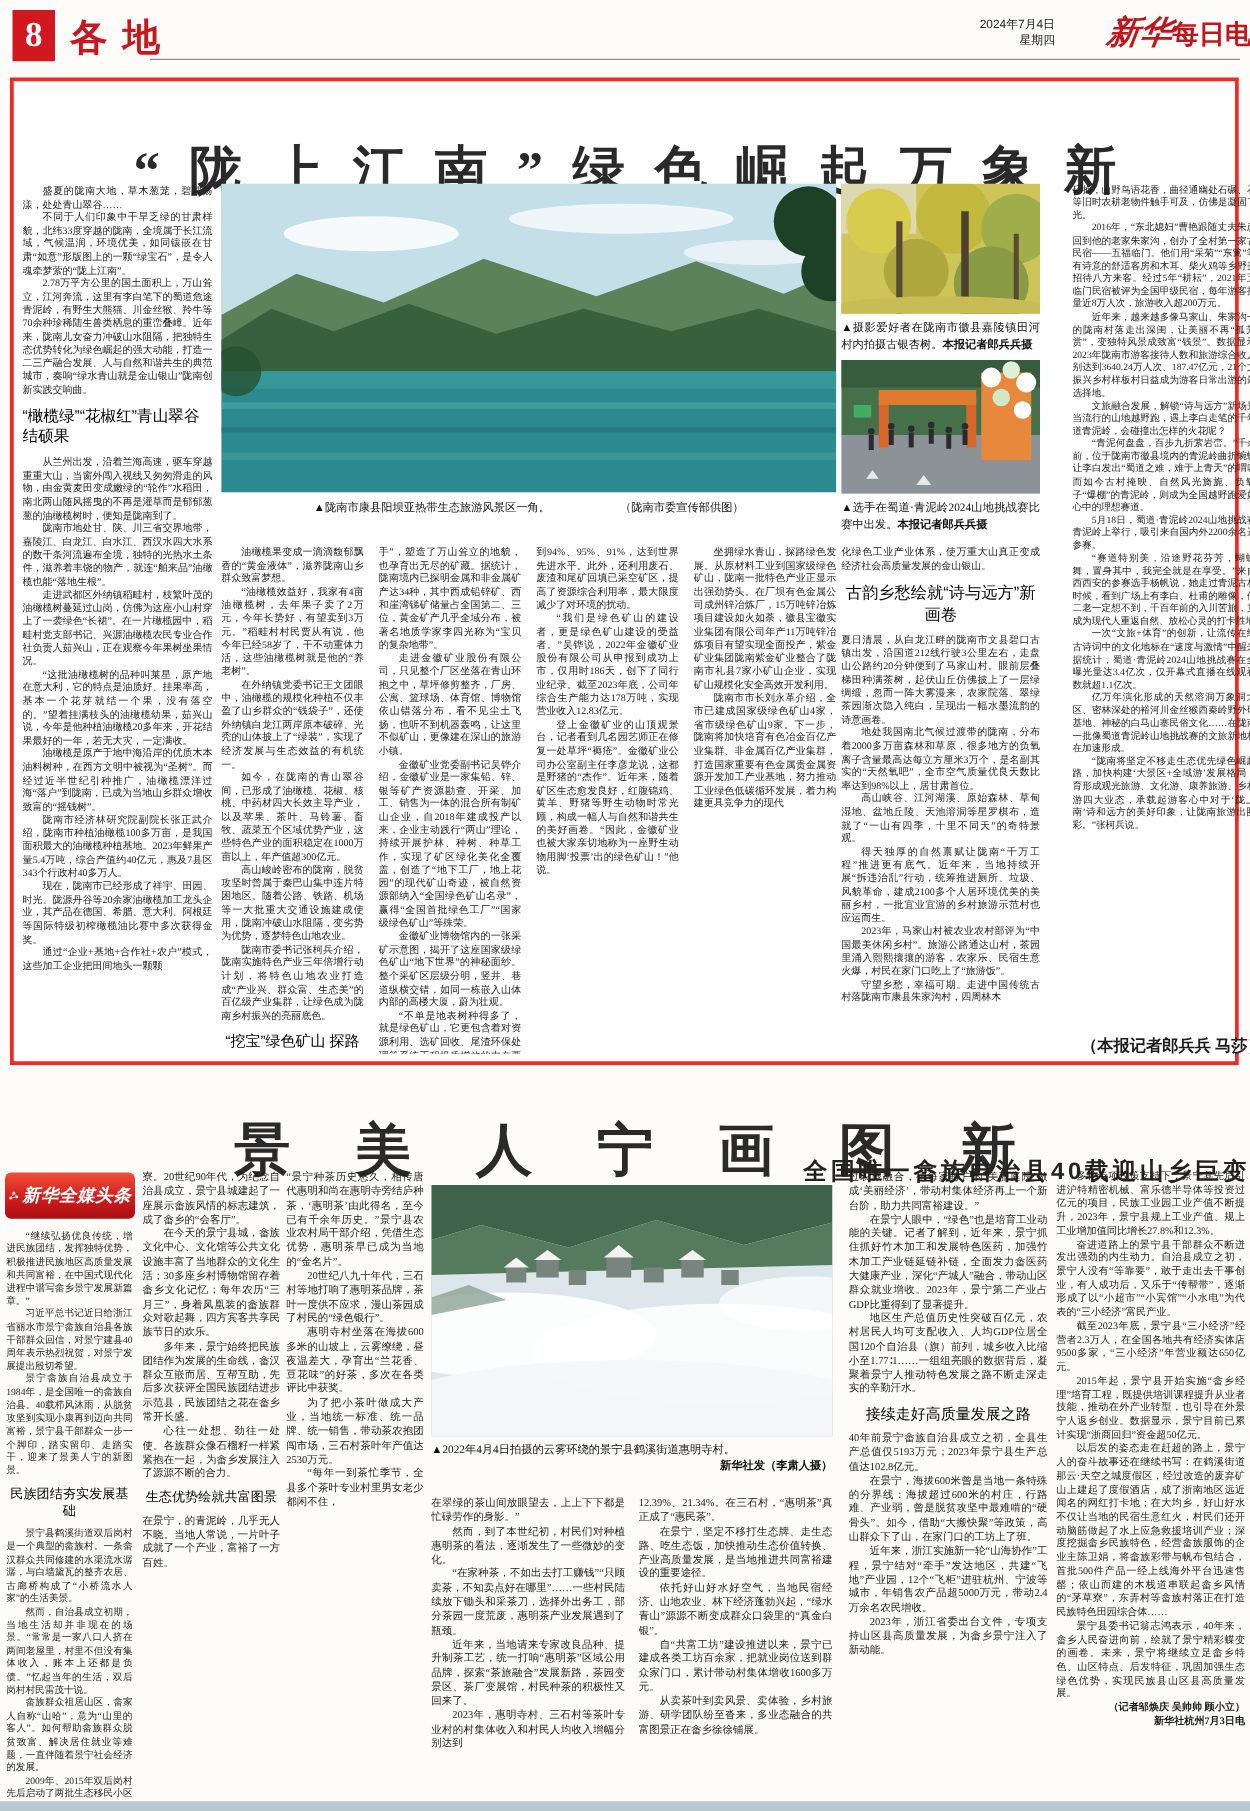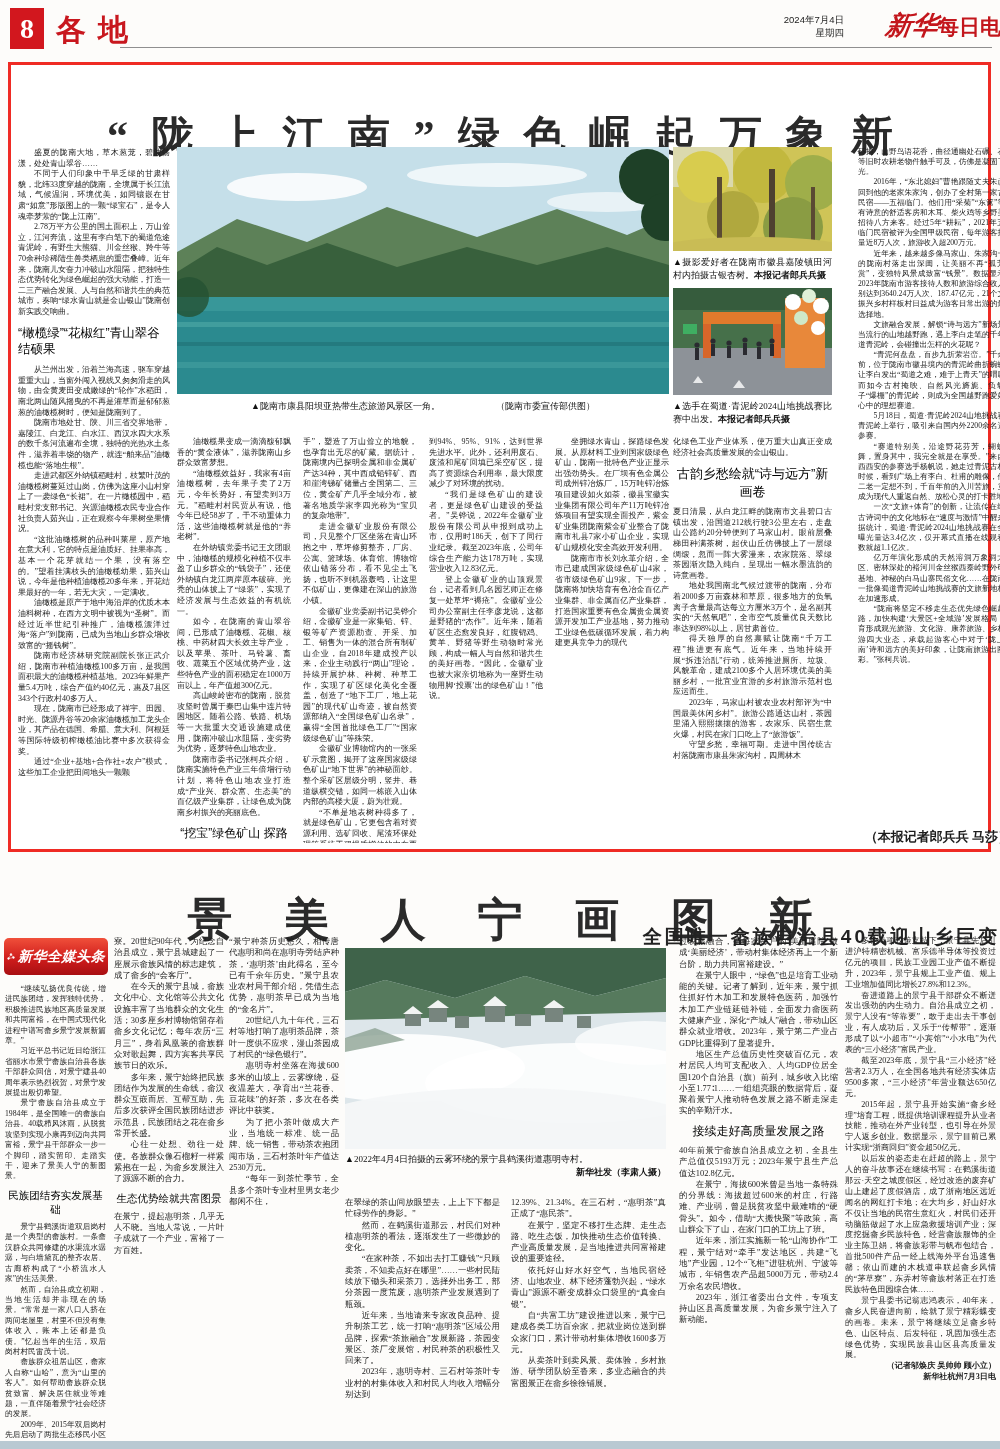--- a/index.html
+++ b/index.html
@@ -201,20 +201,21 @@
   </div>
 
   <div class="col flush" style="left:673px;top:437px;width:159px;height:406px;">
     <div class="flush">
         <p>化绿色工业产业体系，使万重大山真正变成经济社会高质量发展的金山银山。</p>
       </div>
     <h3 class="sh" style="font-size:13px">古韵乡愁绘就“诗与远方”新画卷</h3>
     <div>
         <p>夏日清晨，从白龙江畔的陇南市文县碧口古镇出发，沿国道212线行驶3公里左右，走盘山公路约20分钟便到了马家山村。眼前层叠梯田种满茶树，起伏山丘仿佛披上了一层绿绸缎，忽而一阵大雾漫来，农家院落、翠绿茶园渐次隐入纯白，呈现出一幅水墨流韵的诗意画卷。</p>
         <p>地处我国南北气候过渡带的陇南，分布着2000多万亩森林和草原，很多地方的负氧离子含量最高达每立方厘米3万个，是名副其实的“天然氧吧”，全市空气质量优良天数比率达到98%以上，居甘肃首位。</p>
+        <p>高山峡谷、江河湖溪、原始森林、草甸湿地、盆地丘陵、天池溶洞等星罗棋布，造就了“一山有四季，十里不同天”的奇特景观。</p>
         <p>得天独厚的自然禀赋让陇南“千万工程”推进更有底气。近年来，当地持续开展“拆违治乱”行动，统筹推进厕所、垃圾、风貌革命，建成2100多个人居环境优美的美丽乡村，一批宜业宜游的乡村旅游示范村也应运而生。</p>
         <p>2023年，马家山村被农业农村部评为“中国最美休闲乡村”。旅游公路通达山村，茶园里涌入熙熙攘攘的游客，农家乐、民宿生意火爆，村民在家门口吃上了“旅游饭”。</p>
         <p>守望乡愁，幸福可期。走进中国传统古村落陇南市康县朱家沟村，四周林木</p>
       </div>
   </div>
 
   <div class="col tall flush" style="left:838px;top:147px;width:155px;height:697px;margin-left:20px;">
     <div class="flush">
         <p>环抱，山野鸟语花香，曲径通幽处石碾、石磨等旧时农耕老物件触手可及，仿佛是凝固了时光。</p>
         <p>2016年，“东北媳妇”曹艳跟随丈夫朱彦杰回到他的老家朱家沟，创办了全村第一家古村民宿——五福临门。他们用“采菊”“东篱”等富有诗意的舒适客房和木耳、柴火鸡等乡野美味招待八方来客。经过5年“耕耘”，2021年五福临门民宿被评为全国甲级民宿，每年游客接待量近8万人次，旅游收入超200万元。</p>
@@ -264,21 +265,21 @@
 
   <div class="col a2col flush" style="left:114px;top:936px;width:110px;height:508px;">
     <div class="flush">
         <p>寮。20世纪90年代，为纪念自治县成立，景宁县城建起了一座展示畲族风情的标志建筑，成了畲乡的“会客厅”。</p>
         <p>在今天的景宁县城，畲族文化中心、文化馆等公共文化设施丰富了当地群众的文化生活；30多座乡村博物馆留存着畲乡文化记忆；每年农历“三月三”，身着凤凰装的畲族群众对歌起舞，四方宾客共享民族节日的欢乐。</p>
         <p>多年来，景宁始终把民族团结作为发展的生命线，畲汉群众互嵌而居、互帮互助，先后多次获评全国民族团结进步示范县，民族团结之花在畲乡常开长盛。</p>
         <p>心往一处想、劲往一处使。各族群众像石榴籽一样紧紧抱在一起，为畲乡发展注入了源源不断的合力。</p>
       </div>
     <h3 class="sh small">生态优势绘就共富图景</h3>
     <div>
-        <p>在景宁，提起惠明茶，几乎无人不晓。当地人常说，一片叶子成就了一个产业，富裕了一方百姓。</p>
+        <p>在景宁，的青泥岭，几乎无人不晓。当地人常说，一片叶子成就了一个产业，富裕了一方百姓。</p>
       </div>
   </div>
 
   <div class="col a2col flush" style="left:229px;top:936px;width:110px;height:508px;">
     <div class="flush">
         <p>“景宁种茶历史悠久，相传唐代惠明和尚在惠明寺旁结庐种茶，‘惠明茶’由此得名，至今已有千余年历史。”景宁县农业农村局干部介绍，凭借生态优势，惠明茶早已成为当地的“金名片”。</p>
         <p>20世纪八九十年代，三石村等地打响了惠明茶品牌，茶叶一度供不应求，漫山茶园成了村民的“绿色银行”。</p>
         <p>惠明寺村坐落在海拔600多米的山坡上，云雾缭绕，昼夜温差大，孕育出“兰花香、豆花味”的好茶，多次在各类评比中获奖。</p>
         <p>为了把小茶叶做成大产业，当地统一标准、统一品牌、统一销售，带动茶农抱团闯市场，三石村茶叶年产值达2530万元。</p>
         <p>“每年一到茶忙季节，全县多个茶叶专业村里男女老少都闲不住，</p>
@@ -314,21 +315,21 @@
     </svg>
   </div>
   <div class="cap" style="left:345px;top:1153px;width:321px;">
     <span>▲2022年4月4日拍摄的云雾环绕的景宁县鹤溪街道惠明寺村。</span>
     <span class="credit cap-right">新华社发（李肃人摄）</span>
   </div>
 
   <div class="col a2col flush" style="left:345px;top:1197px;width:155px;height:248px;">
     <div class="flush">
         <p>在翠绿的茶山间放眼望去，上上下下都是忙碌劳作的身影。”</p>
-        <p>然而，在鹤溪街道那云，村民们对种植惠明茶的看法，逐渐发生了一些微妙的变化。</p>
+        <p>然而，到了本世纪初，村民们对种植惠明茶的看法，逐渐发生了一些微妙的变化。</p>
         <p>“在家种茶，不如出去打工赚钱”“只顾卖茶，不知卖点好在哪里”……一些村民陆续放下锄头和采茶刀，选择外出务工，部分茶园一度荒废，惠明茶产业发展遇到了瓶颈。</p>
         <p>近年来，当地请来专家改良品种、提升制茶工艺，统一打响“惠明茶”区域公用品牌，探索“茶旅融合”发展新路，茶园变景区、茶厂变展馆，村民种茶的积极性又回来了。</p>
         <p>2023年，惠明寺村、三石村等茶叶专业村的村集体收入和村民人均收入增幅分别达到</p>
       </div>
   </div>
   <div class="col a2col flush" style="left:511px;top:1197px;width:155px;height:248px;">
     <div class="flush">
         <p>12.39%、21.34%。在三石村，“惠明茶”真正成了“惠民茶”。</p>
         <p>在景宁，坚定不移打生态牌、走生态路、吃生态饭，加快推动生态价值转换、产业高质量发展，是当地推进共同富裕建设的重要途径。</p>
         <p>依托好山好水好空气，当地民宿经济、山地农业、林下经济蓬勃兴起，“绿水青山”源源不断变成群众口袋里的“真金白银”。</p>

